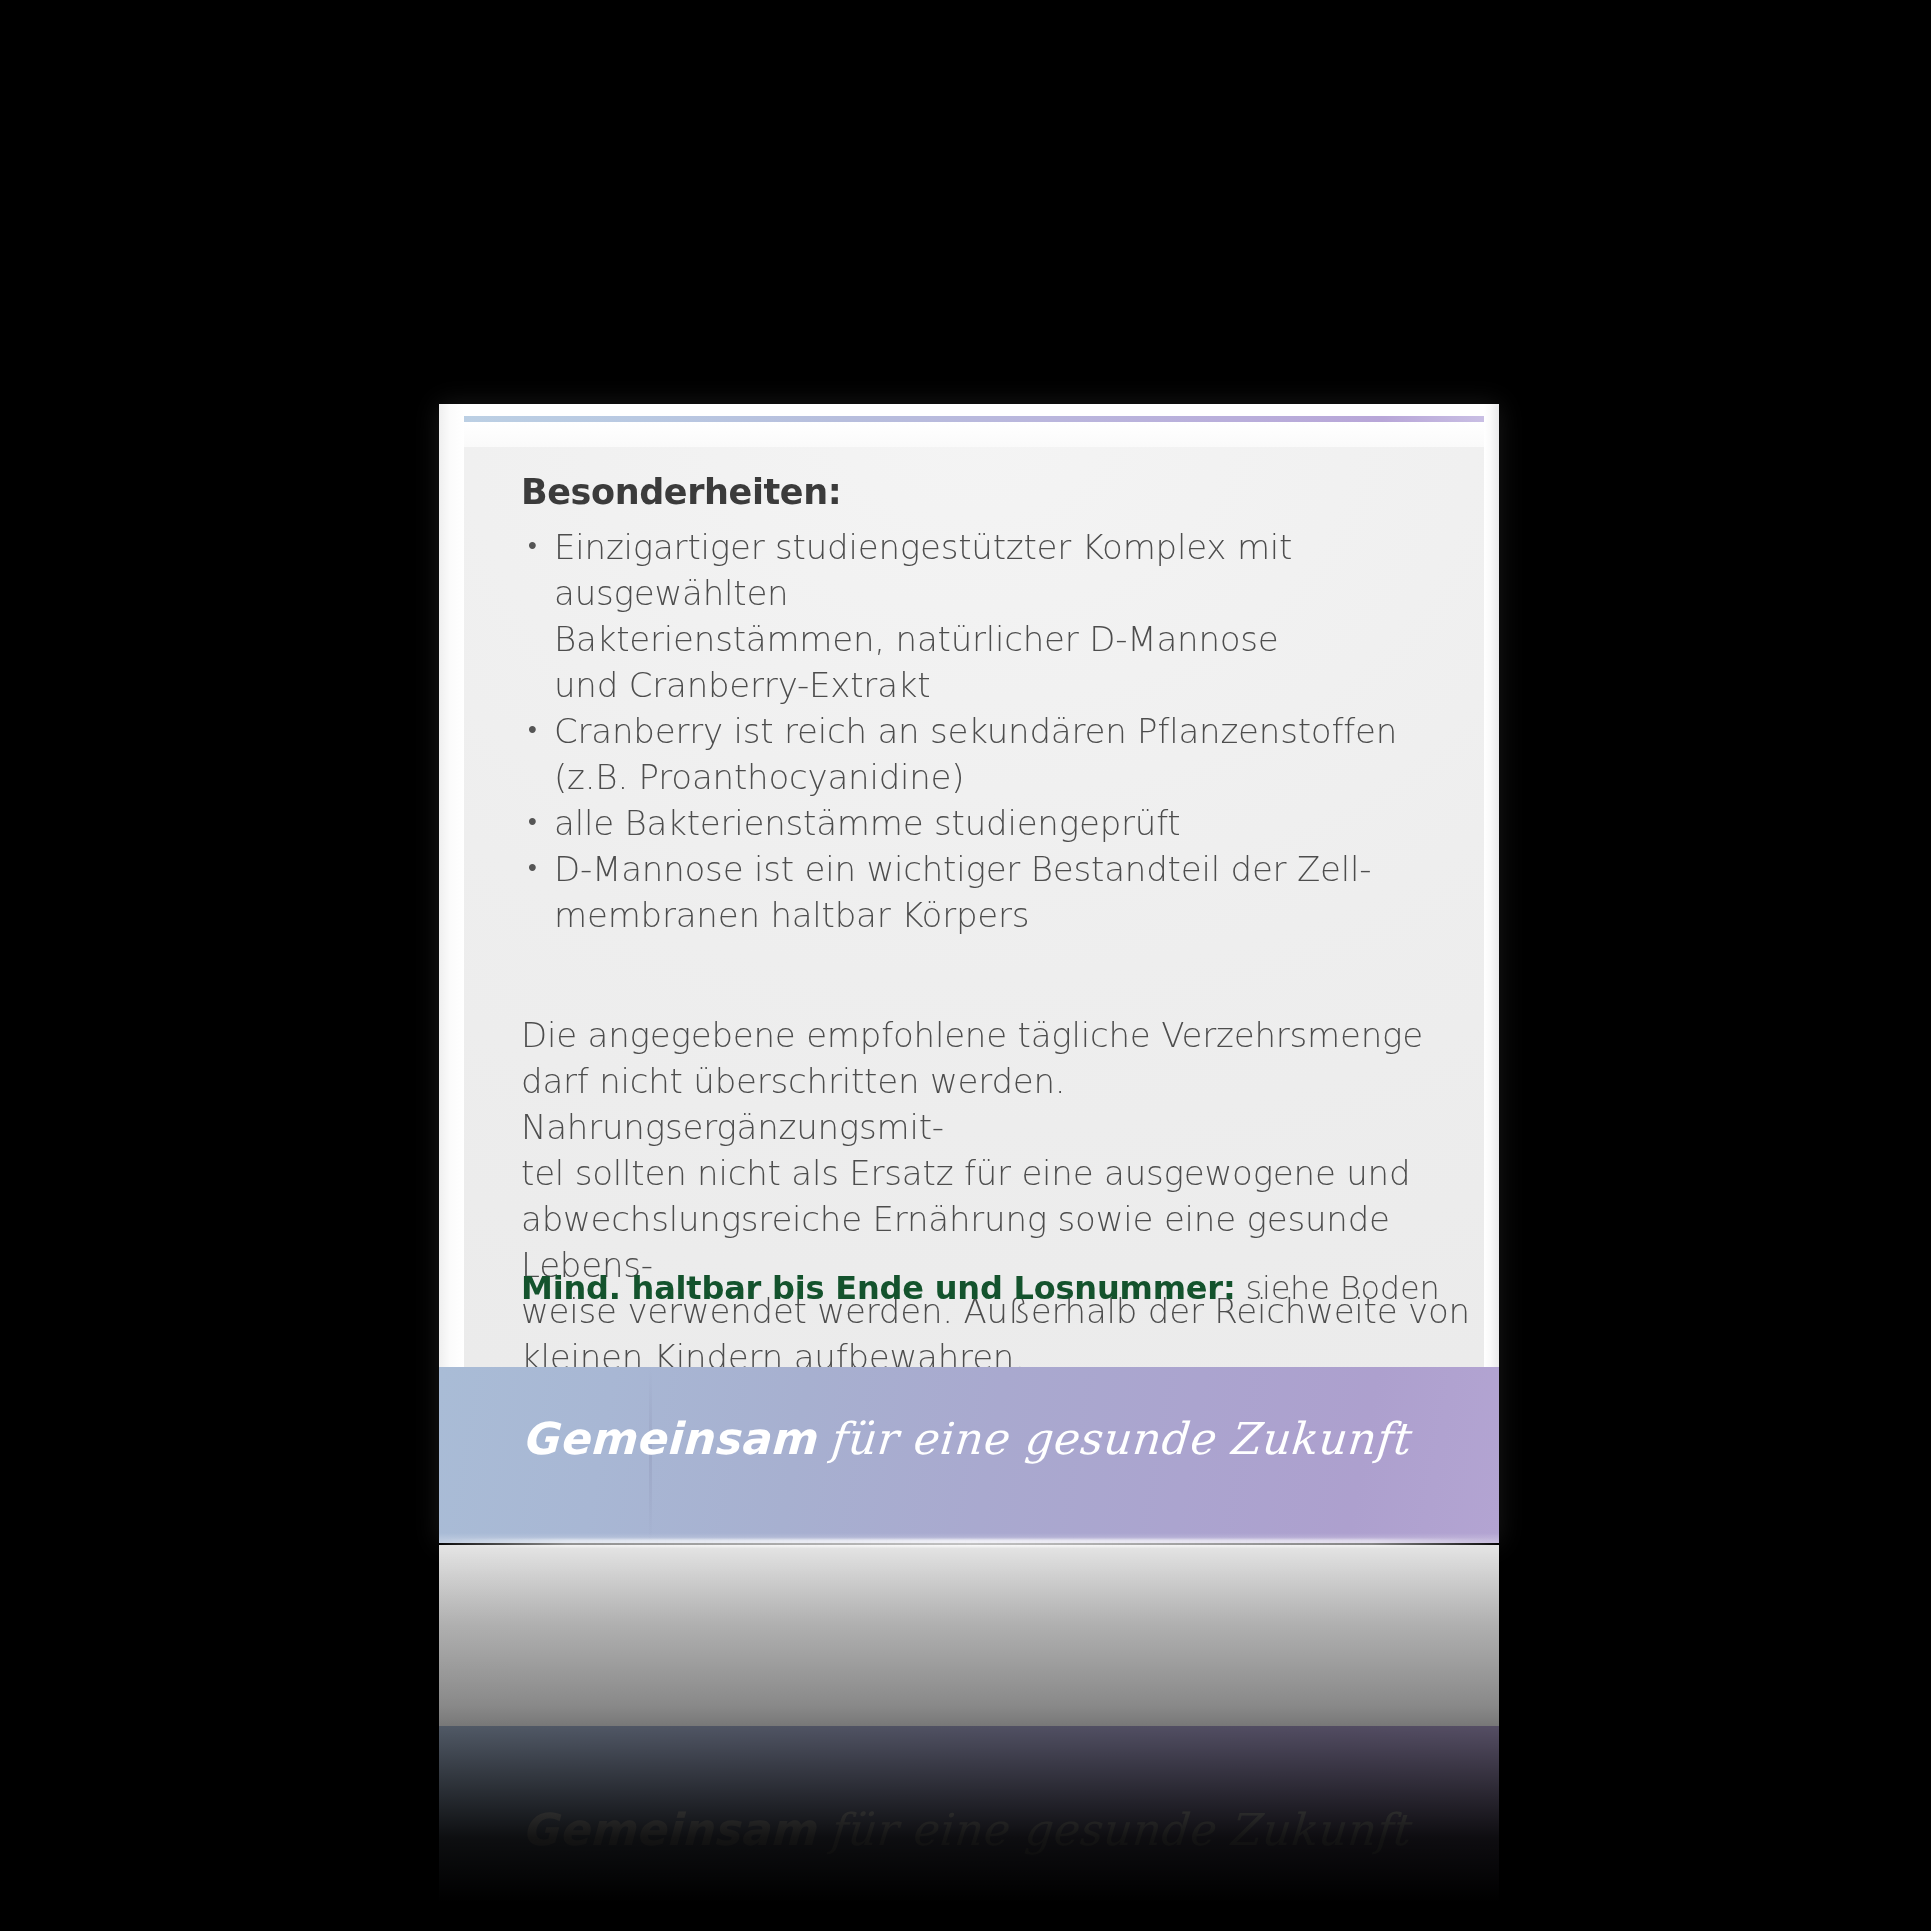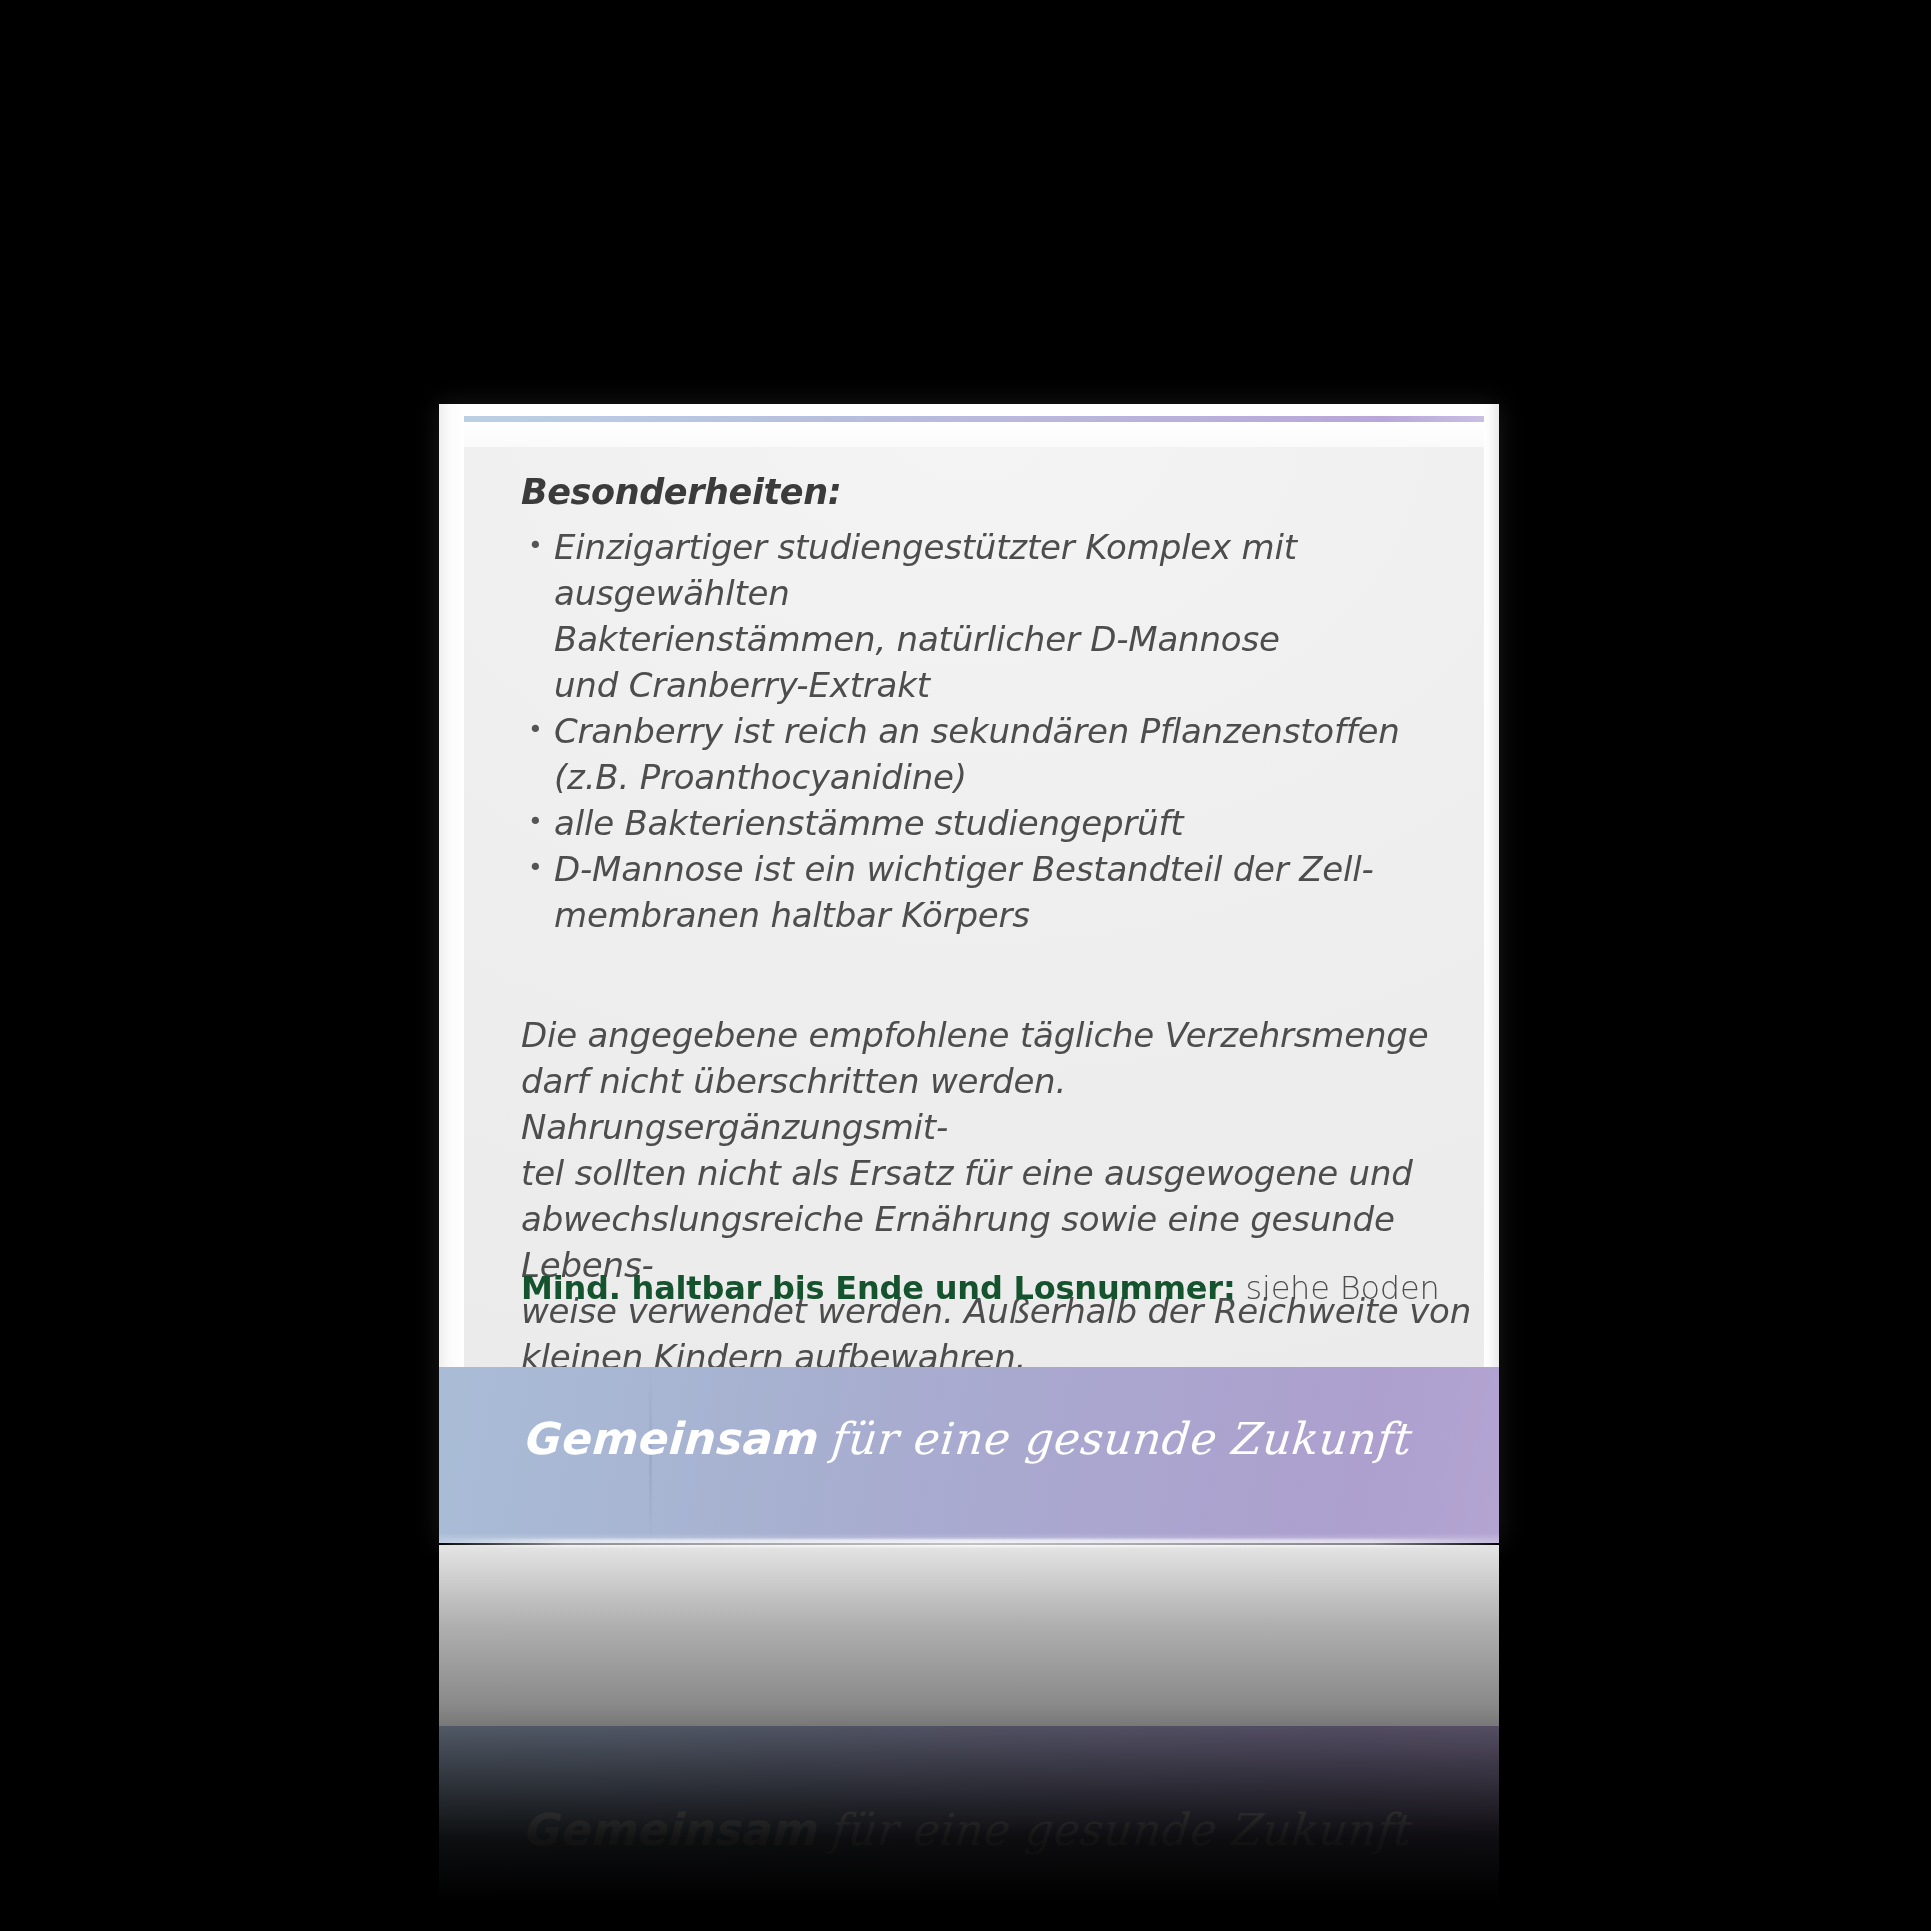--- a/index.html
+++ b/index.html
@@ -102,21 +102,20 @@
   }
 
   
   #content {
     position: absolute;
     left: 82px;
     top: 68px;
     width: 975px;
     z-index: 7;
     color: #4a4a4a;
-    font-style: italic;
   }
 
   .heading {
     font-family: "DejaVu Sans", sans-serif;
     font-weight: 700;
     font-size: 35px;
     letter-spacing: -0.4px;
     color: #3b3b3b;
     margin: 0 0 11.6px 0;
   }

